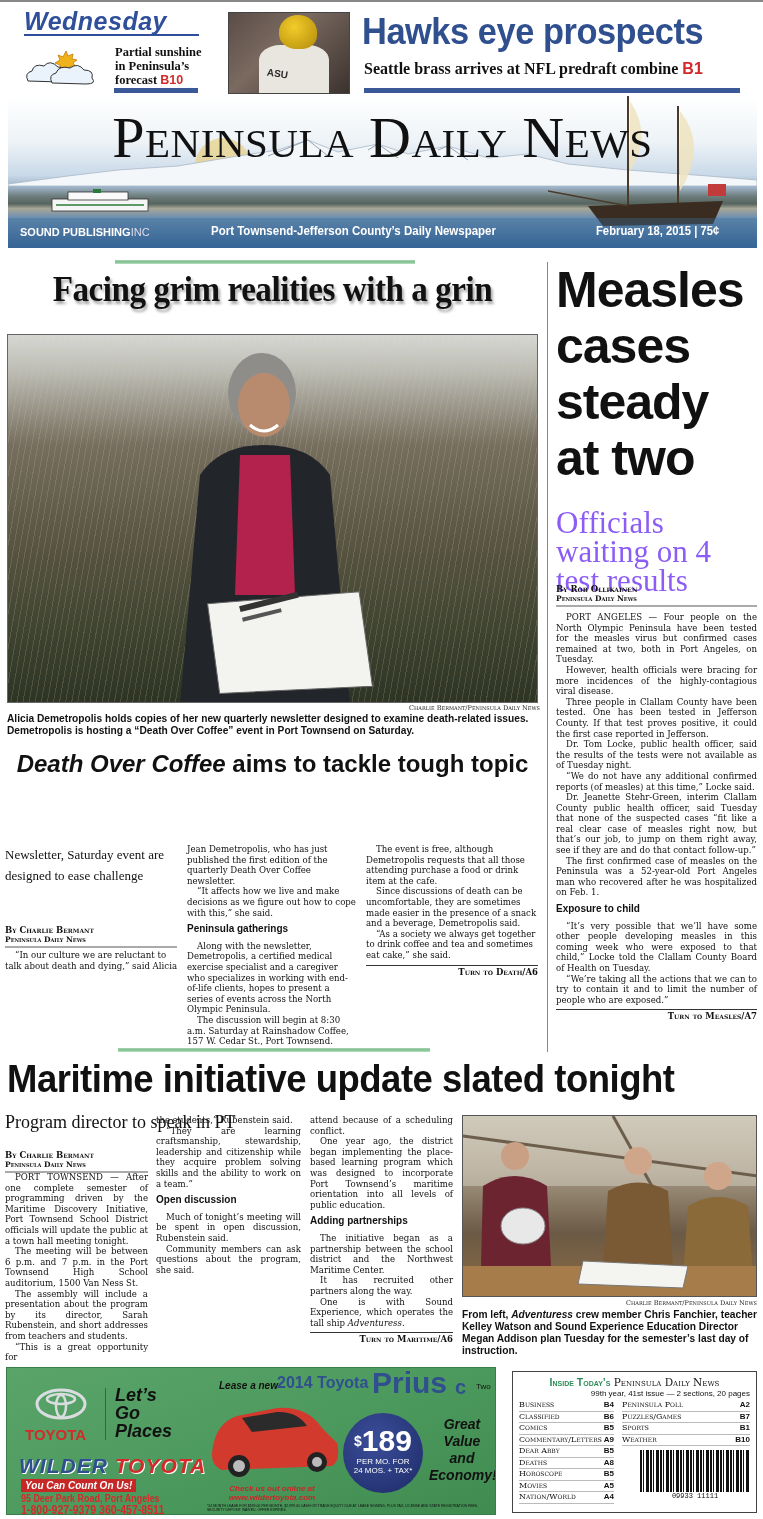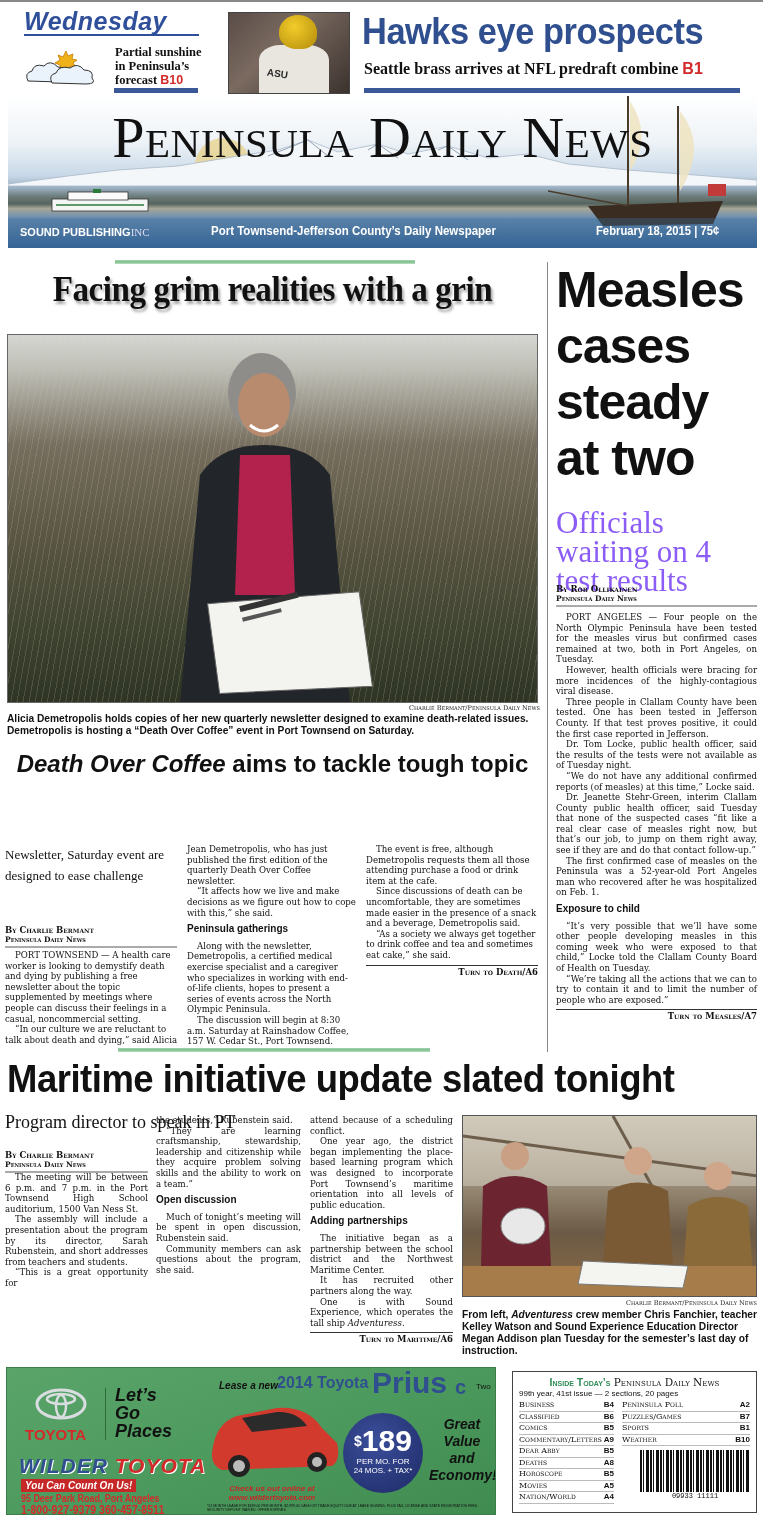--- a/index.html
+++ b/index.html
@@ -28,21 +28,21 @@
 
   
   #masthead { left: 8px; top: 96px; width: 749px; height: 152px; overflow: hidden;
     background: linear-gradient(180deg, #ffffff 0%, #eef3f7 30%, #c9d9e8 52%, #9fb4c8 60%, #6d7d7b 66%, #56645e 71%, #a8a796 74%, #6d8fb2 80%, #4f79a8 100%); }
   #mountains { position:absolute; left:0; top:40px; width:749px; height:50px; }
   #ferry { position:absolute; left:40px; top:93px; width:105px; height:24px; }
   #ship { position:absolute; left:540px; top:0px; width:190px; height:140px; }
   #mast-title { position:absolute; left:0; top:8px; width:749px; text-align:center; font-family:"Liberation Serif", serif; font-size: 58px; letter-spacing: 0.5px; color:#111; white-space:nowrap; font-variant: small-caps; }
   #mast-bar { position:absolute; left:0; top:122px; width:749px; height:30px; background: linear-gradient(180deg, rgba(60,110,150,0.35), rgba(40,90,140,0.65)); }
   #publisher { position:absolute; left:12px; top:130px; font-family:"Liberation Sans",sans-serif; font-weight:bold; font-size:11px; color:#fff; }
-  #publisher .inc { font-weight: normal; color:#dde;font-family:Liberation Serif, serif; }
+  #publisher .inc { font-weight: normal; color:#dde; }
   #tagline { position:absolute; left:203px; top:128px; font-family:"Liberation Sans",sans-serif; font-weight:bold; font-size:12.5px; color:#fff; transform: scaleX(0.92); transform-origin:left; white-space:nowrap; }
   #dateline { position:absolute; left:588px; top:128px; font-family:"Liberation Sans",sans-serif; font-weight:bold; font-size:12.5px; color:#fff; transform: scaleX(0.9); transform-origin:left; white-space:nowrap; }
 
   
   .green-rule { height: 4px; background: linear-gradient(180deg,#a9d3b3 0%, #7bbf8b 50%, #bfe0c6 100%); }
   #rule-top-left { left: 115px; top: 260px; width: 300px; }
   #grin-head { left: 0; top: 268px; width: 545px; text-align:center; font-family:"Liberation Serif", serif; font-weight:bold; font-size: 36px; color:#111; text-shadow: 2px 3px 3px rgba(0,0,0,0.35); letter-spacing:-0.5px; transform: scaleX(0.92); }
   #main-photo { left: 7px; top: 334px; width: 531px; height: 369px; border:1px solid #666; overflow:hidden;
     background: linear-gradient(180deg, #d6d7d3 0%, #bcbcb4 10%, #766e5e 30%, #5a5643 55%, #3f4431 80%, #2e3424 100%); }
   #grass-streaks { position:absolute; inset:0; background: repeating-linear-gradient(100deg, rgba(210,200,170,0.18) 0px, rgba(210,200,170,0.18) 1px, transparent 1px, transparent 6px); }
@@ -104,21 +104,21 @@
   #price .dollar { font-size:14px; vertical-align: top; }
   #price-terms { font-family:"Liberation Sans",sans-serif; font-size:8px; line-height:9px; }
   #great-value { position:absolute; left:422px; top:48px; width:66px; text-align:center; font-family:"Liberation Sans",sans-serif; font-weight:bold; font-style:italic; font-size:14px; line-height:17px; color:#111; }
   #check-online { position:absolute; left:205px; top:116px; width:120px; text-align:center; font-family:"Liberation Sans",sans-serif; font-weight:bold; font-style:italic; font-size:8px; line-height:9px; color:#c62828; }
   #fine-print { position:absolute; left:200px; top:136px; width:285px; font-family:"Liberation Sans",sans-serif; font-size:3.5px; line-height:4px; color:#111; }
 
   
   #index { left: 512px; top: 1371px; width: 245px; height: 142px; border: 1px solid #444; background: #fff; padding: 4px 6px; }
   #index-title { text-align:center; font-family:"DejaVu Serif", serif; font-size: 10.5px; font-variant: small-caps; white-space: nowrap; color:#111; }
   #index-title .green { color:#2e8b57; font-family:"Liberation Sans",sans-serif; font-weight:bold; }
-  #index-meta { text-align:left; font-family:"Liberation Sans",sans-serif; font-size: 8px; margin: 1px 0 2px; color:#111; }
+  #index-meta { text-align:right; font-family:"Liberation Sans",sans-serif; font-size: 8px; margin: 1px 0 2px; color:#111; }
   #index-cols { display:flex; gap: 8px; }
   .idx-col { flex: 1; }
   .idx-row { display:flex; justify-content:space-between; font-family:"DejaVu Serif", serif; font-size: 8px; line-height: 10.5px; font-variant: small-caps; border-bottom: 1.5px solid #bbb; color:#111; }
   .idx-row .pg { font-family:"Liberation Sans",sans-serif; font-weight:bold; font-variant: normal; }
   #barcode { margin-top: 4px; height: 48px; width: 110px; margin-left: 18px; background: repeating-linear-gradient(90deg,#111 0px,#111 2px,#fff 2px,#fff 3px,#111 3px,#111 4px,#fff 4px,#fff 6px,#111 6px,#111 9px,#fff 9px,#fff 10px); position:relative; }
   #barcode-num { position:absolute; left:0; bottom:-2px; width:110px; text-align:center; background:#fff; font-family:"Liberation Mono", monospace; font-size:7px; color:#111; }
 </style>
 </head>
 <body>
 
@@ -199,32 +199,31 @@
 <div id="doc-head" class="abs">
   <em>Death Over Coffee</em><span> aims to tackle tough topic</span>
 </div>
 <div id="doc-sub" class="abs">Newsletter, Saturday event are designed to ease challenge</div>
 <div id="doc-byline" class="abs">
   <div class="byline">By Charlie Bermant</div>
   <div class="byline-org">Peninsula Daily News</div>
   <div class="byline-rule"></div>
 </div>
 <div id="doc-col1" class="abs body-text">
-  <p>PORT TOWNSEND — A health care worker is looking to demystify death and dying by publishing a free newsletter about the topic supplemented by meetings where people can discuss their feelings in a casual, noncommercial setting.</p>
   <p>“In our culture we are reluctant to talk about death and dying,” said Alicia</p>
 </div>
 <div id="doc-col2" class="abs body-text">
   <p style="text-indent:0">Jean Demetropolis, who has just published the first edition of the quarterly Death Over Coffee newsletter.</p>
   <p>“It affects how we live and make decisions as we figure out how to cope with this,” she said.</p>
   <p class="subhead">Peninsula gatherings</p>
   <p>Along with the newsletter, Demetropolis, a certified medical exercise specialist and a caregiver who specializes in working with end-of-life clients, hopes to present a series of events across the North Olympic Peninsula.</p>
   <p>The discussion will begin at 8:30 a.m. Saturday at Rainshadow Coffee, 157 W. Cedar St., Port Townsend.</p>
 </div>
 <div id="doc-col3" class="abs body-text">
-  <p>The event is free, although Demetropolis requests them all those attending purchase a food or drink item at the cafe.</p>
+  <p>The event is free, although Demetropolis requests that all those attending purchase a food or drink item at the cafe.</p>
   <p>Since discussions of death can be uncomfortable, they are sometimes made easier in the presence of a snack and a beverage, Demetropolis said.</p>
   <p>“As a society we always get together to drink coffee and tea and sometimes eat cake,” she said.</p>
   <div class="jump">Turn to Death/A6</div>
 </div>
 <div id="col-divider" class="abs"></div>
 
 <div id="measles-head" class="abs">Measles cases steady at two</div>
 <div id="measles-sub" class="abs">Officials waiting on 4 test results</div>
 <div id="measles-byline" class="abs">
   <div class="byline">By Rob Ollikainen</div>
@@ -247,20 +246,21 @@
 
 <div id="rule-mid" class="abs green-rule"></div>
 <div id="mar-head" class="abs">Maritime initiative update slated tonight</div>
 <div id="mar-sub" class="abs">Program director to speak in PT</div>
 <div id="mar-byline" class="abs">
   <div class="byline">By Charlie Bermant</div>
   <div class="byline-org">Peninsula Daily News</div>
   <div class="byline-rule"></div>
 </div>
 <div id="mar-col1" class="abs body-text">
+  <p>PORT TOWNSEND — After one complete semester of programming driven by the Maritime Discovery Initiative, Port Townsend School District officials will update the public at a town hall meeting tonight.</p>
   <p>The meeting will be between 6 p.m. and 7 p.m. in the Port Townsend High School auditorium, 1500 Van Ness St.</p>
   <p>The assembly will include a presentation about the program by its director, Sarah Rubenstein, and short addresses from teachers and students.</p>
   <p>“This is a great opportunity for</p>
 </div>
 <div id="mar-col2" class="abs body-text">
   <p style="text-indent:0">the students,” Rubenstein said.</p>
   <p>“They are learning craftsmanship, stewardship, leadership and citizenship while they acquire problem solving skills and the ability to work on a team.”</p>
   <p class="subhead">Open discussion</p>
   <p>Much of tonight’s meeting will be spent in open discussion, Rubenstein said.</p>
   <p>Community members can ask questions about the program, she said.</p>

